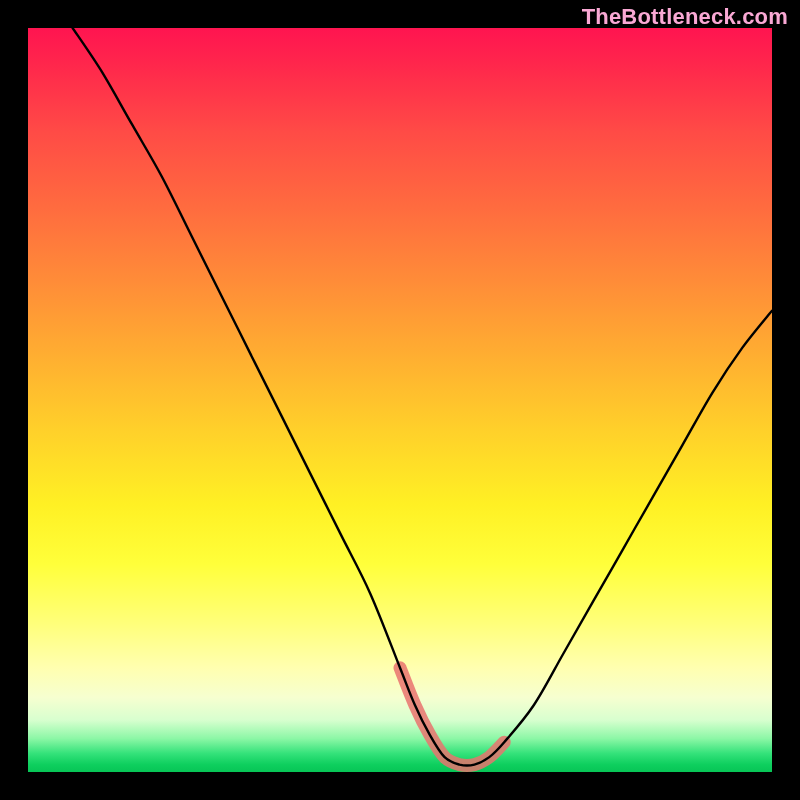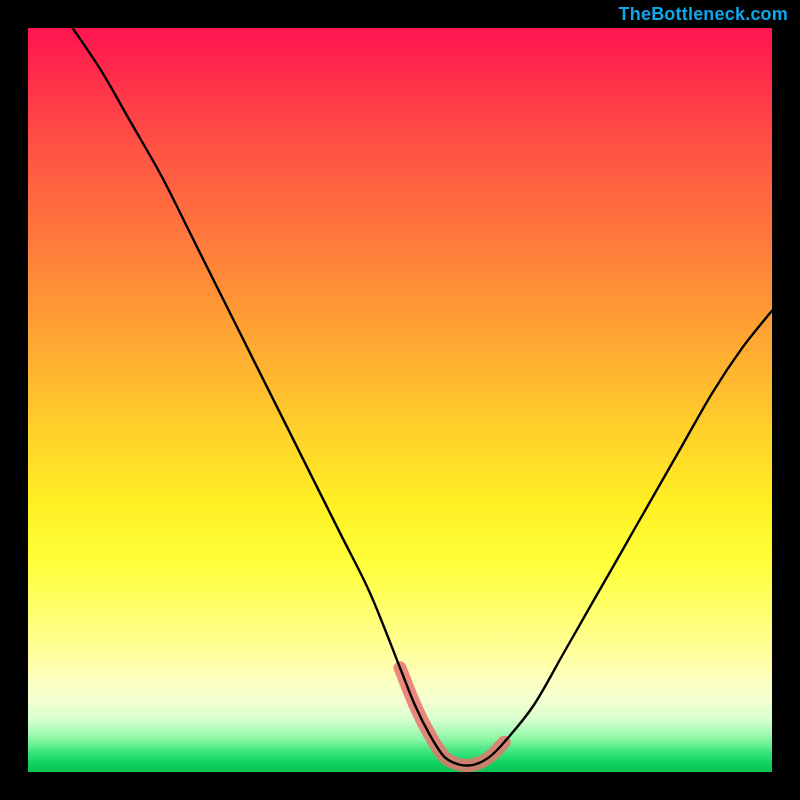--- a/index.html
+++ b/index.html
@@ -14,22 +14,22 @@
   .frame {
     position: relative;
     width: 800px;
     height: 800px;
     background: #000;
   }
   .watermark {
     position: absolute;
     top: 4px;
     right: 12px;
-    color: #0ea5e9;
-    font-size: 18px;
+    color: #f9a8d4;
+    font-size: 22px;
     font-weight: 600;
     letter-spacing: 0.2px;
     user-select: none;
   }
   .plot {
     position: absolute;
     left: 28px;
     top: 28px;
     width: 744px;
     height: 744px;

